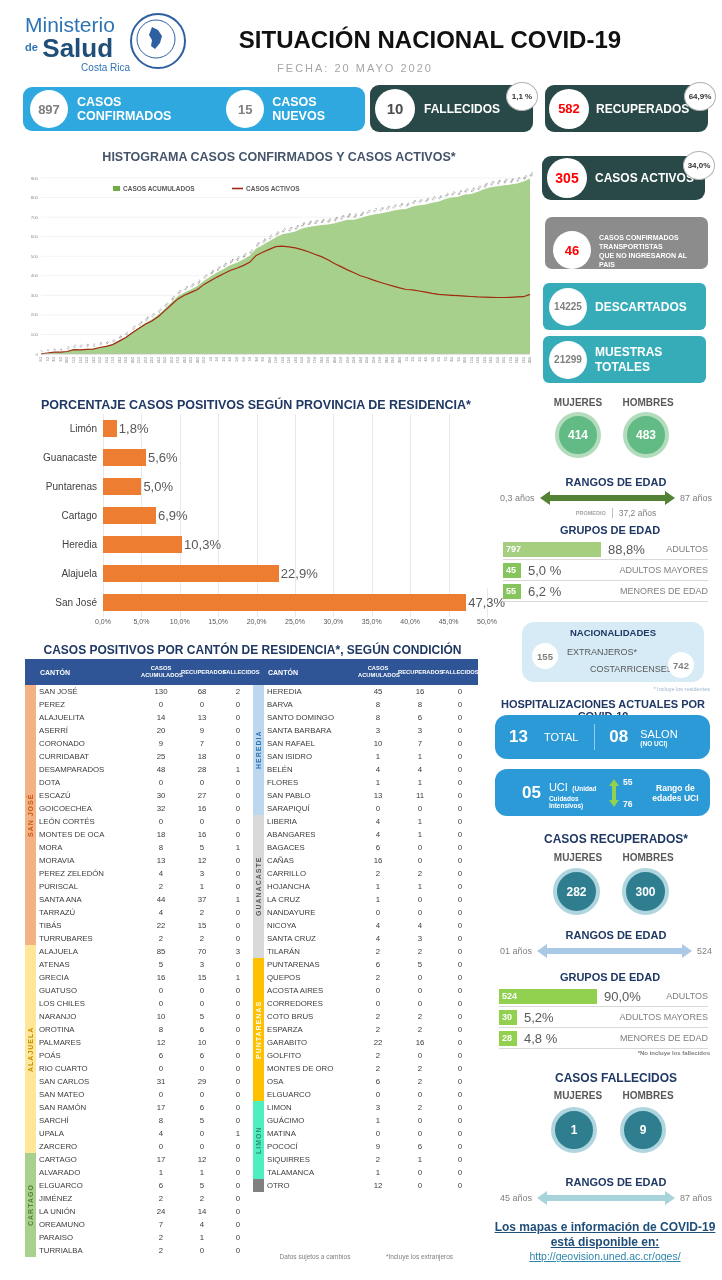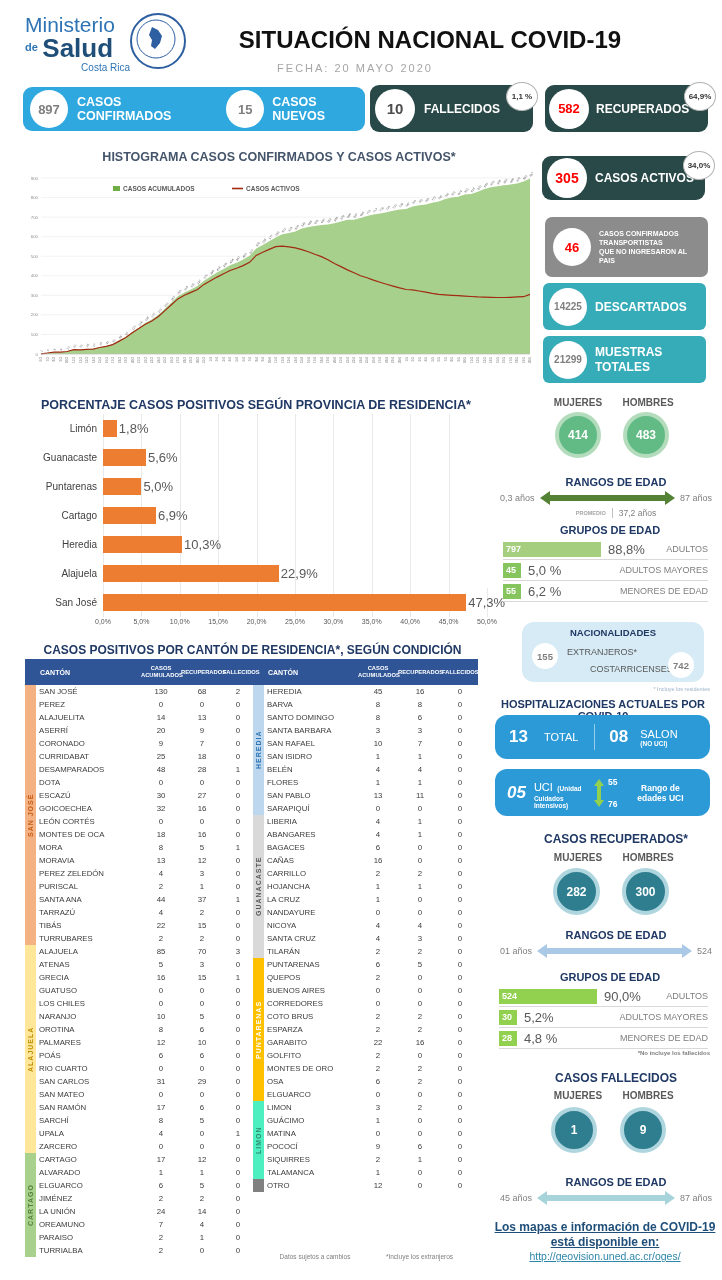--- a/index.html
+++ b/index.html
@@ -825,21 +825,21 @@
             <div class="c-num" style="width: 44px;">5</div>
             <div class="c-num" style="width: 36px;">0</div>
           </div>
           <div class="c-row">
             <div class="c-name">QUEPOS</div>
             <div class="c-num" style="width: 40px;">2</div>
             <div class="c-num" style="width: 44px;">0</div>
             <div class="c-num" style="width: 36px;">0</div>
           </div>
           <div class="c-row">
-            <div class="c-name">BUENOS AIRES</div>
+            <div class="c-name">ACOSTA AIRES</div>
             <div class="c-num" style="width: 40px;">0</div>
             <div class="c-num" style="width: 44px;">0</div>
             <div class="c-num" style="width: 36px;">0</div>
           </div>
           <div class="c-row">
             <div class="c-name">CORREDORES</div>
             <div class="c-num" style="width: 40px;">0</div>
             <div class="c-num" style="width: 44px;">0</div>
             <div class="c-num" style="width: 36px;">0</div>
           </div>
@@ -944,21 +944,21 @@
     </div>
   <div class="abs foot-note center" style="left:255px;top:1253px;width:120px;">Datos sujetos a cambios</div>
   <div class="abs foot-note center" style="left:362px;top:1253px;width:115px;">*Incluye los extranjeros</div>
 
   <div class="abs card card-dark" style="left:542px;top:156px;width:163px;height:44px;">
     <div class="stat-circle red-num" style="width:40px;height:40px;margin-left:5px;font-size:14px;">305</div>
     <div class="stat-label" style="font-size:12px;margin-left:8px;">CASOS ACTIVOS</div>
   </div>
   <div class="abs badge" style="left:683px;top:151px;">34,0%</div>
 
-  <div class="abs card card-gray" style="left:545px;top:217px;width:163px;height:60px;">
+  <div class="abs card card-gray" style="left:545px;top:217px;width:163px;height:52px;align-items:flex-end;">
     <div class="stat-circle red-num" style="width:38px;height:38px;margin-left:8px;font-size:13px;">46</div>
     <div style="color:#fff;font-weight:bold;font-size:7px;line-height:1.3;margin-left:8px;">
       <div>CASOS CONFIRMADOS</div>
       <div>TRANSPORTISTAS</div>
       <div>QUE NO INGRESARON AL</div>
       <div>PAIS</div>
     </div>
   </div>
 
   <div class="abs card card-teal" style="left:543px;top:283px;width:163px;height:47px;">
@@ -1026,21 +1026,21 @@
     <div class="hosp-big" style="margin-left:14px;">13</div>
     <div class="hosp-lbl" style="margin-left:16px;">TOTAL</div>
     <div style="width:1px;height:26px;background:rgba(255,255,255,.5);margin-left:16px;"></div>
     <div class="hosp-big" style="margin-left:14px;">08</div>
     <div style="margin-left:12px;">
       <div class="hosp-lbl">SALON</div>
       <div class="hosp-sub">(NO UCI)</div>
     </div>
   </div>
   <div class="abs card card-hblue" style="left:495px;top:769px;width:215px;height:47px;">
-    <div class="hosp-big" style="margin-left:12px;font-style:italic;">05</div>
+    <div class="hosp-big" style="margin-left:27px;">05</div>
     <div style="margin-left:8px;width:52px;">
       <span class="hosp-lbl">UCI</span>
       <span class="hosp-sub">(Unidad</span>
       <div class="hosp-sub">Cuidados Intensivos)</div>
     </div>
     <div class="v-arrow" style="margin-left:8px;">
       <span class="tri-u"></span>
         <span class="vbar"></span>
         <span class="tri-d"></span>
     </div>

